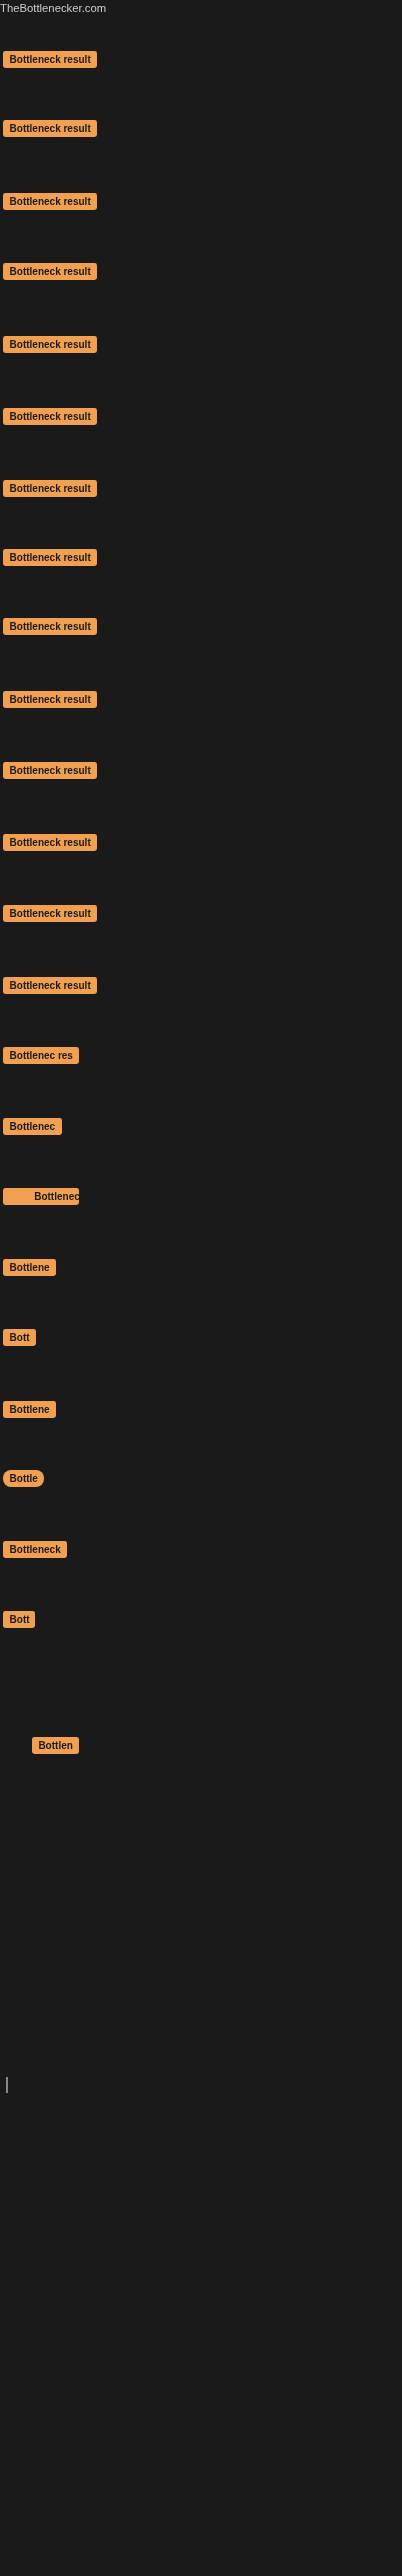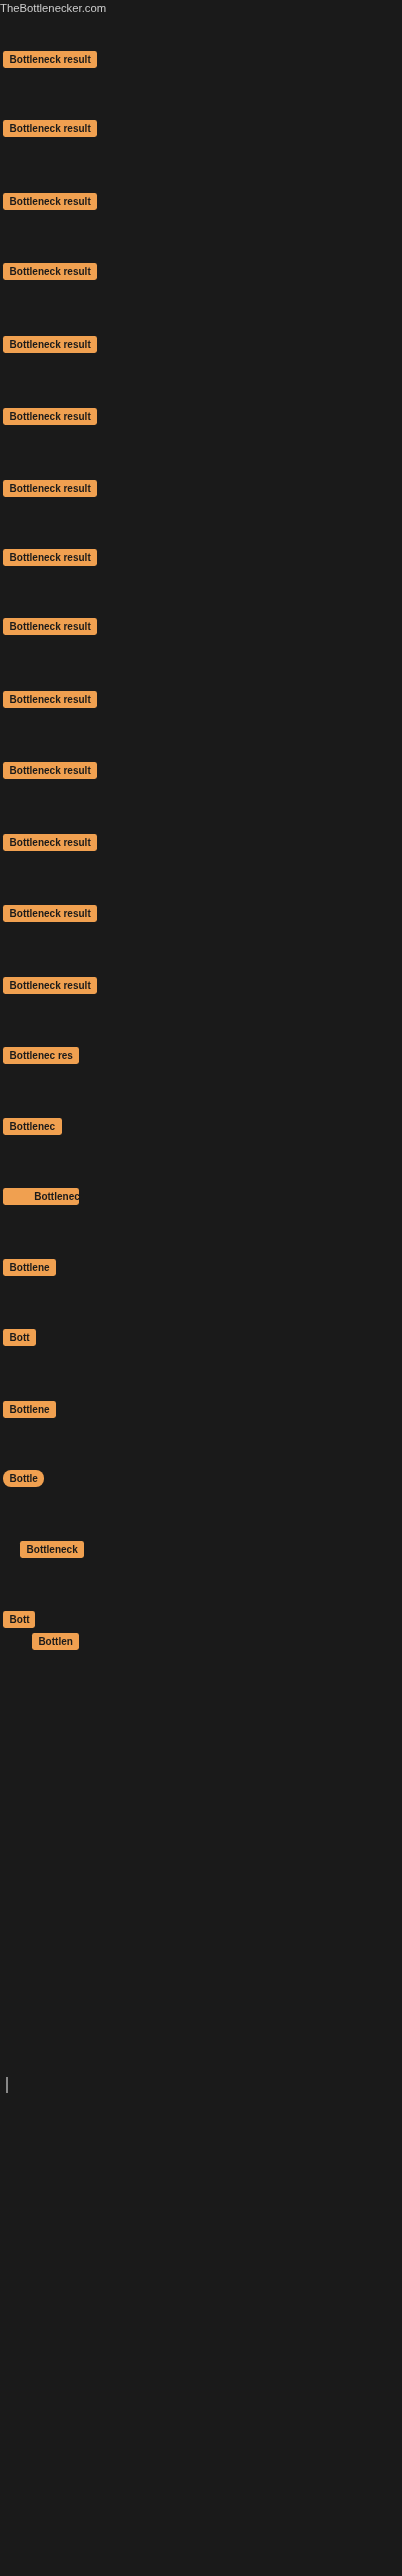--- a/index.html
+++ b/index.html
@@ -115,26 +115,26 @@
     <div class="row" style="position: absolute; top: 1324px; left: 0px; width: 100%;">
       <span class="bottleneck-badge" style="max-width: 39px; overflow: hidden;">Bott</span>
     </div>
     <div class="row" style="position: absolute; top: 1396px; left: 0px; width: 100%;">
       <span class="bottleneck-badge" style="max-width: 60px; overflow: hidden;">Bottlene</span>
     </div>
     <div class="row" style="position: absolute; top: 1465px; left: 0px; width: 100%;">
       <span class="bottleneck-badge" style="max-width: 48px; overflow: hidden; border-radius: 8px;">Bottle</span>
     </div>
     <div class="row" style="position: absolute; top: 1536px; left: 0px; width: 100%;">
-      <span class="bottleneck-badge" style="max-width: 68px; overflow: hidden; margin-left: 17px;">Bottleneck</span>
+      <span class="bottleneck-badge" style="max-width: 68px; overflow: hidden;">Bottleneck</span>
     </div>
     <div class="row" style="position: absolute; top: 1606px; left: 0px; width: 100%;">
       <span class="bottleneck-badge" style="max-width: 32px; overflow: hidden;">Bott</span>
     </div>
-    <div class="row" style="position: absolute; top: 1628px; left: 0px; width: 100%; padding-left: 32px;">
+    <div class="row" style="position: absolute; top: 1732px; left: 0px; width: 100%; padding-left: 32px;">
       <span class="bottleneck-badge" style="max-width: 55px; overflow: hidden;">Bottlen</span>
     </div>
   </div>
 
 <div id="cursor-container">
     <div class="cursor-line" style="position: absolute; top: 2077px; left: 6.4px; width: 1.6px; height: 16px; background-color: rgb(136, 136, 136);"></div>
   </div>
 
 
 </body></html>

